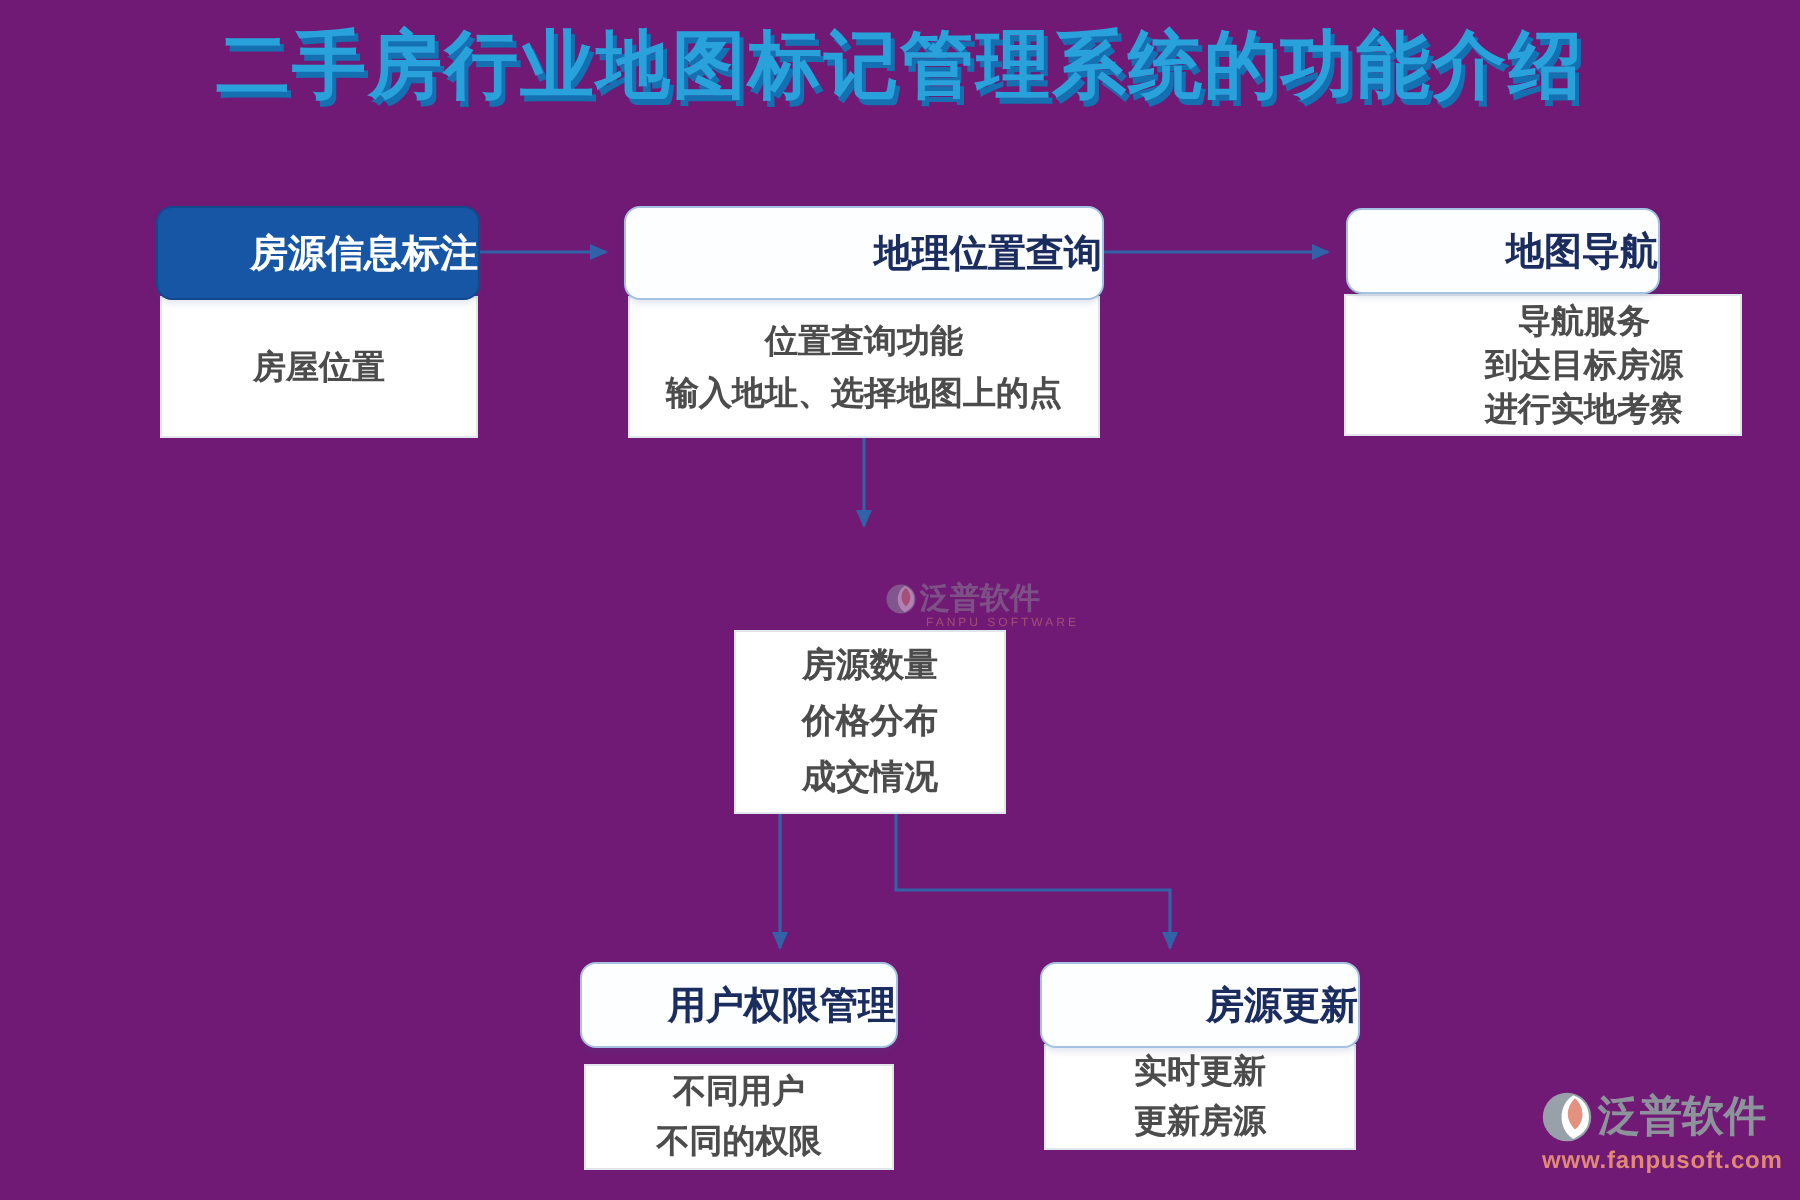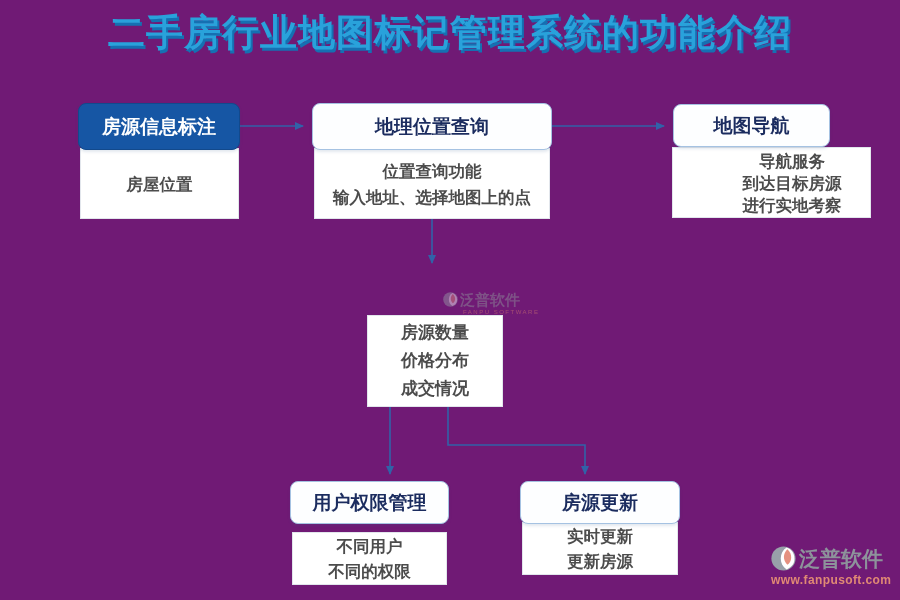--- a/index.html
+++ b/index.html
@@ -8,21 +8,21 @@
     font-family:"Liberation Sans","DejaVu Sans",sans-serif;
   }
   .title{
     position:absolute;left:0;top:8px;width:100%;text-align:center;
     font-size:37px;font-weight:bold;letter-spacing:1px;
     color:#29a2db;text-shadow:2px 3px 0 #1570b2;
     white-space:nowrap;
   }
   .edges{position:absolute;left:0;top:0;width:900px;height:600px;pointer-events:none;}
   .node-header{
-    position:absolute;display:flex;align-items:center;justify-content:center;
+    position:absolute;display:flex;align-items:center;justify-content:flex-end;
     background:#fdfeff;border:1px solid #a5c2e2;border-radius:8px;
     color:#1b2c5f;font-weight:bold;font-size:19px;
     box-shadow:0 2px 3px rgba(60,90,140,.14);
     white-space:nowrap;z-index:2;
   }
   .node-header.primary{background:#1656a4;border-color:#12498c;color:#ffffff;}
   .node-desc{
     position:absolute;display:flex;flex-direction:column;align-items:center;justify-content:center;
     background:#ffffff;border:1px solid #e2e6ec;
     color:#4c4c4c;font-weight:bold;font-size:16.5px;text-align:center;

